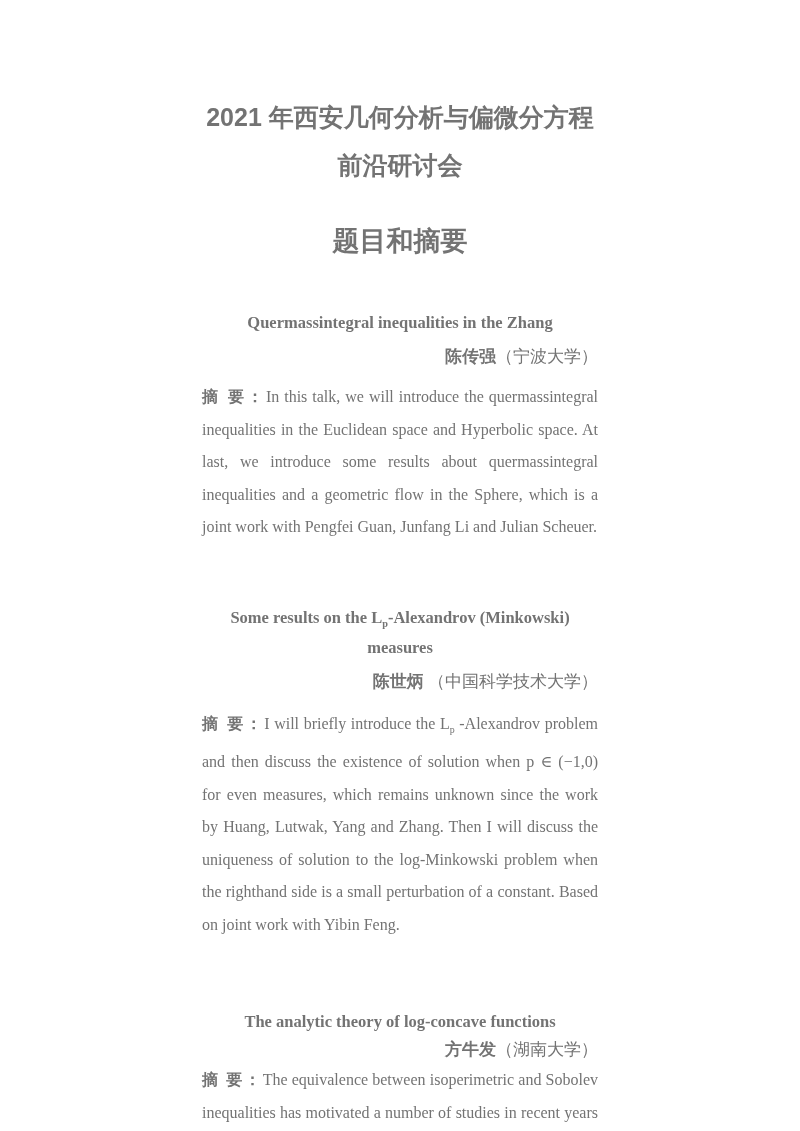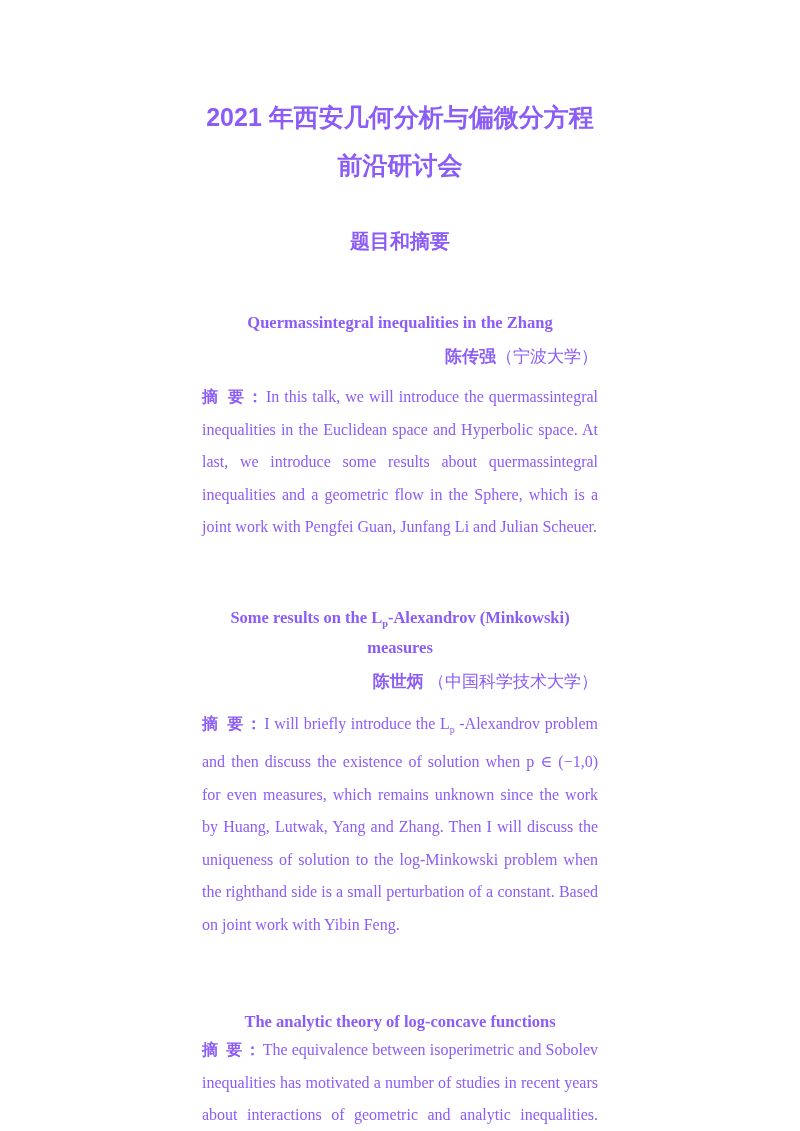--- a/index.html
+++ b/index.html
@@ -3,36 +3,36 @@
 <meta charset="utf-8">
 <style>
   * { margin: 0; padding: 0; box-sizing: border-box; }
   html, body { background: #ffffff; }
   .page {
     position: relative;
     width: 636px;
     height: 1131px;
     margin: 0 auto;
     background: #ffffff;
-    color: #8b5cf6;
+    color: #737373;
     font-family: "Liberation Serif", "DejaVu Serif", serif;
     padding: 0 120px;
     overflow: hidden;
   }
   .conf-title {
     margin-top: 93px;
     font-size: 25px;
     line-height: 48px;
     font-weight: bold;
     text-align: center;
     font-family: "Liberation Sans", "DejaVu Sans", sans-serif;
   }
   .section-heading {
     margin-top: 28px;
-    font-size: 20px;
+    font-size: 27px;
     line-height: 48px;
     font-weight: bold;
     text-align: center;
     font-family: "Liberation Sans", "DejaVu Sans", sans-serif;
   }
   .abstract-section { text-align: center; }
   .sec-1 { margin-top: 46px; }
   .sec-2 { margin-top: 62px; }
   .sec-3 { margin-top: 69px; }
   .talk-title {
@@ -91,16 +91,17 @@
   </div>
 
   <div class="abstract-section sec-2">
     <div class="talk-title"><span>Some results on the </span><span><span>L</span><sub>p</sub></span><span>-Alexandrov (Minkowski) measures</span></div>
     <div class="speaker-line"><span class="speaker-name">陈世炳</span><span class="speaker-affiliation"> （中国科学技术大学）</span></div>
     <p class="abs-body"><span class="abs-label">摘 要：</span><span>I will briefly introduce the </span><span><span>L</span><sub>p</sub></span><span> -Alexandrov problem and then discuss the existence of solution when p ∈ (−1,0) for even measures, which remains unknown since the work by Huang, Lutwak, Yang and Zhang. Then I will discuss the uniqueness of solution to the log-Minkowski problem when the righthand side is a small perturbation of a constant. Based on joint work with Yibin Feng.</span></p>
   </div>
 
   <div class="abstract-section sec-3">
     <div class="talk-title">The analytic theory of log-concave functions</div>
+    <div class="speaker-line"><span class="speaker-name">方牛发</span><span class="speaker-affiliation">（湖南大学）</span></div>
     <p class="abs-body"><span class="abs-label">摘 要：</span><span>The equivalence between isoperimetric and Sobolev inequalities has motivated a number of studies in recent years about interactions of geometric and analytic inequalities. Many outstanding works showed that the log-concave function</span></p>
   </div>
 
 </div>
 
 </body></html>

